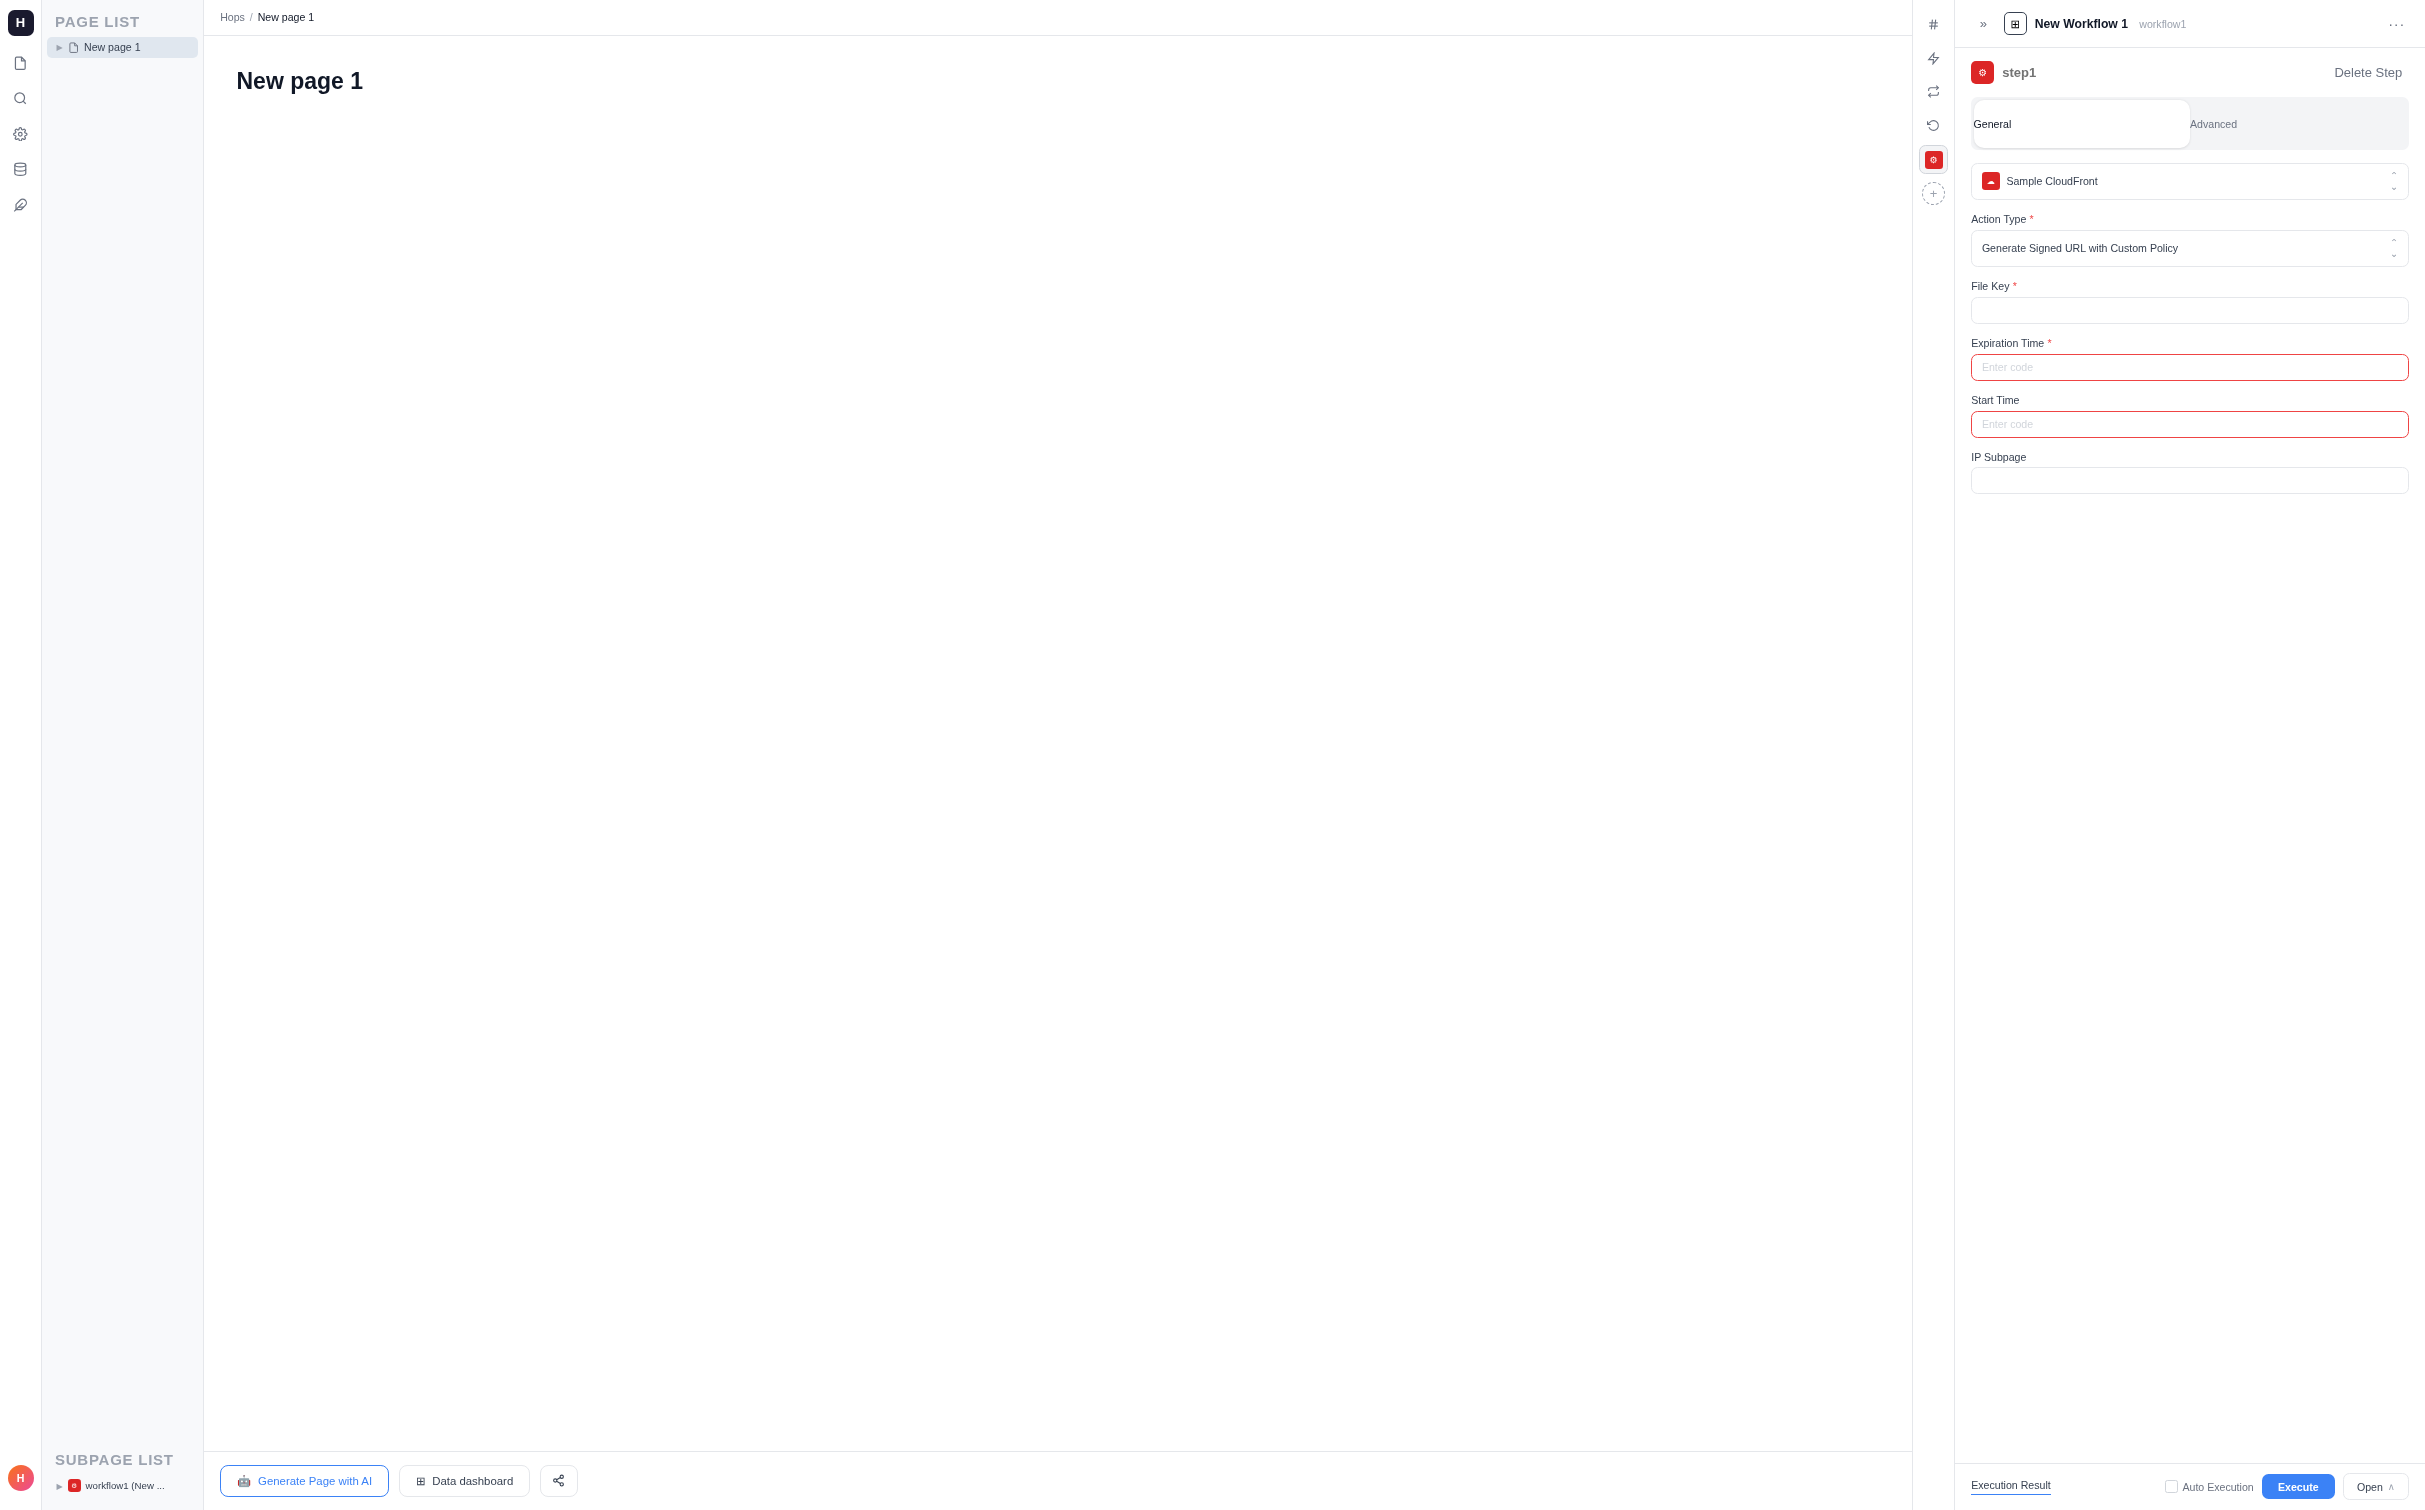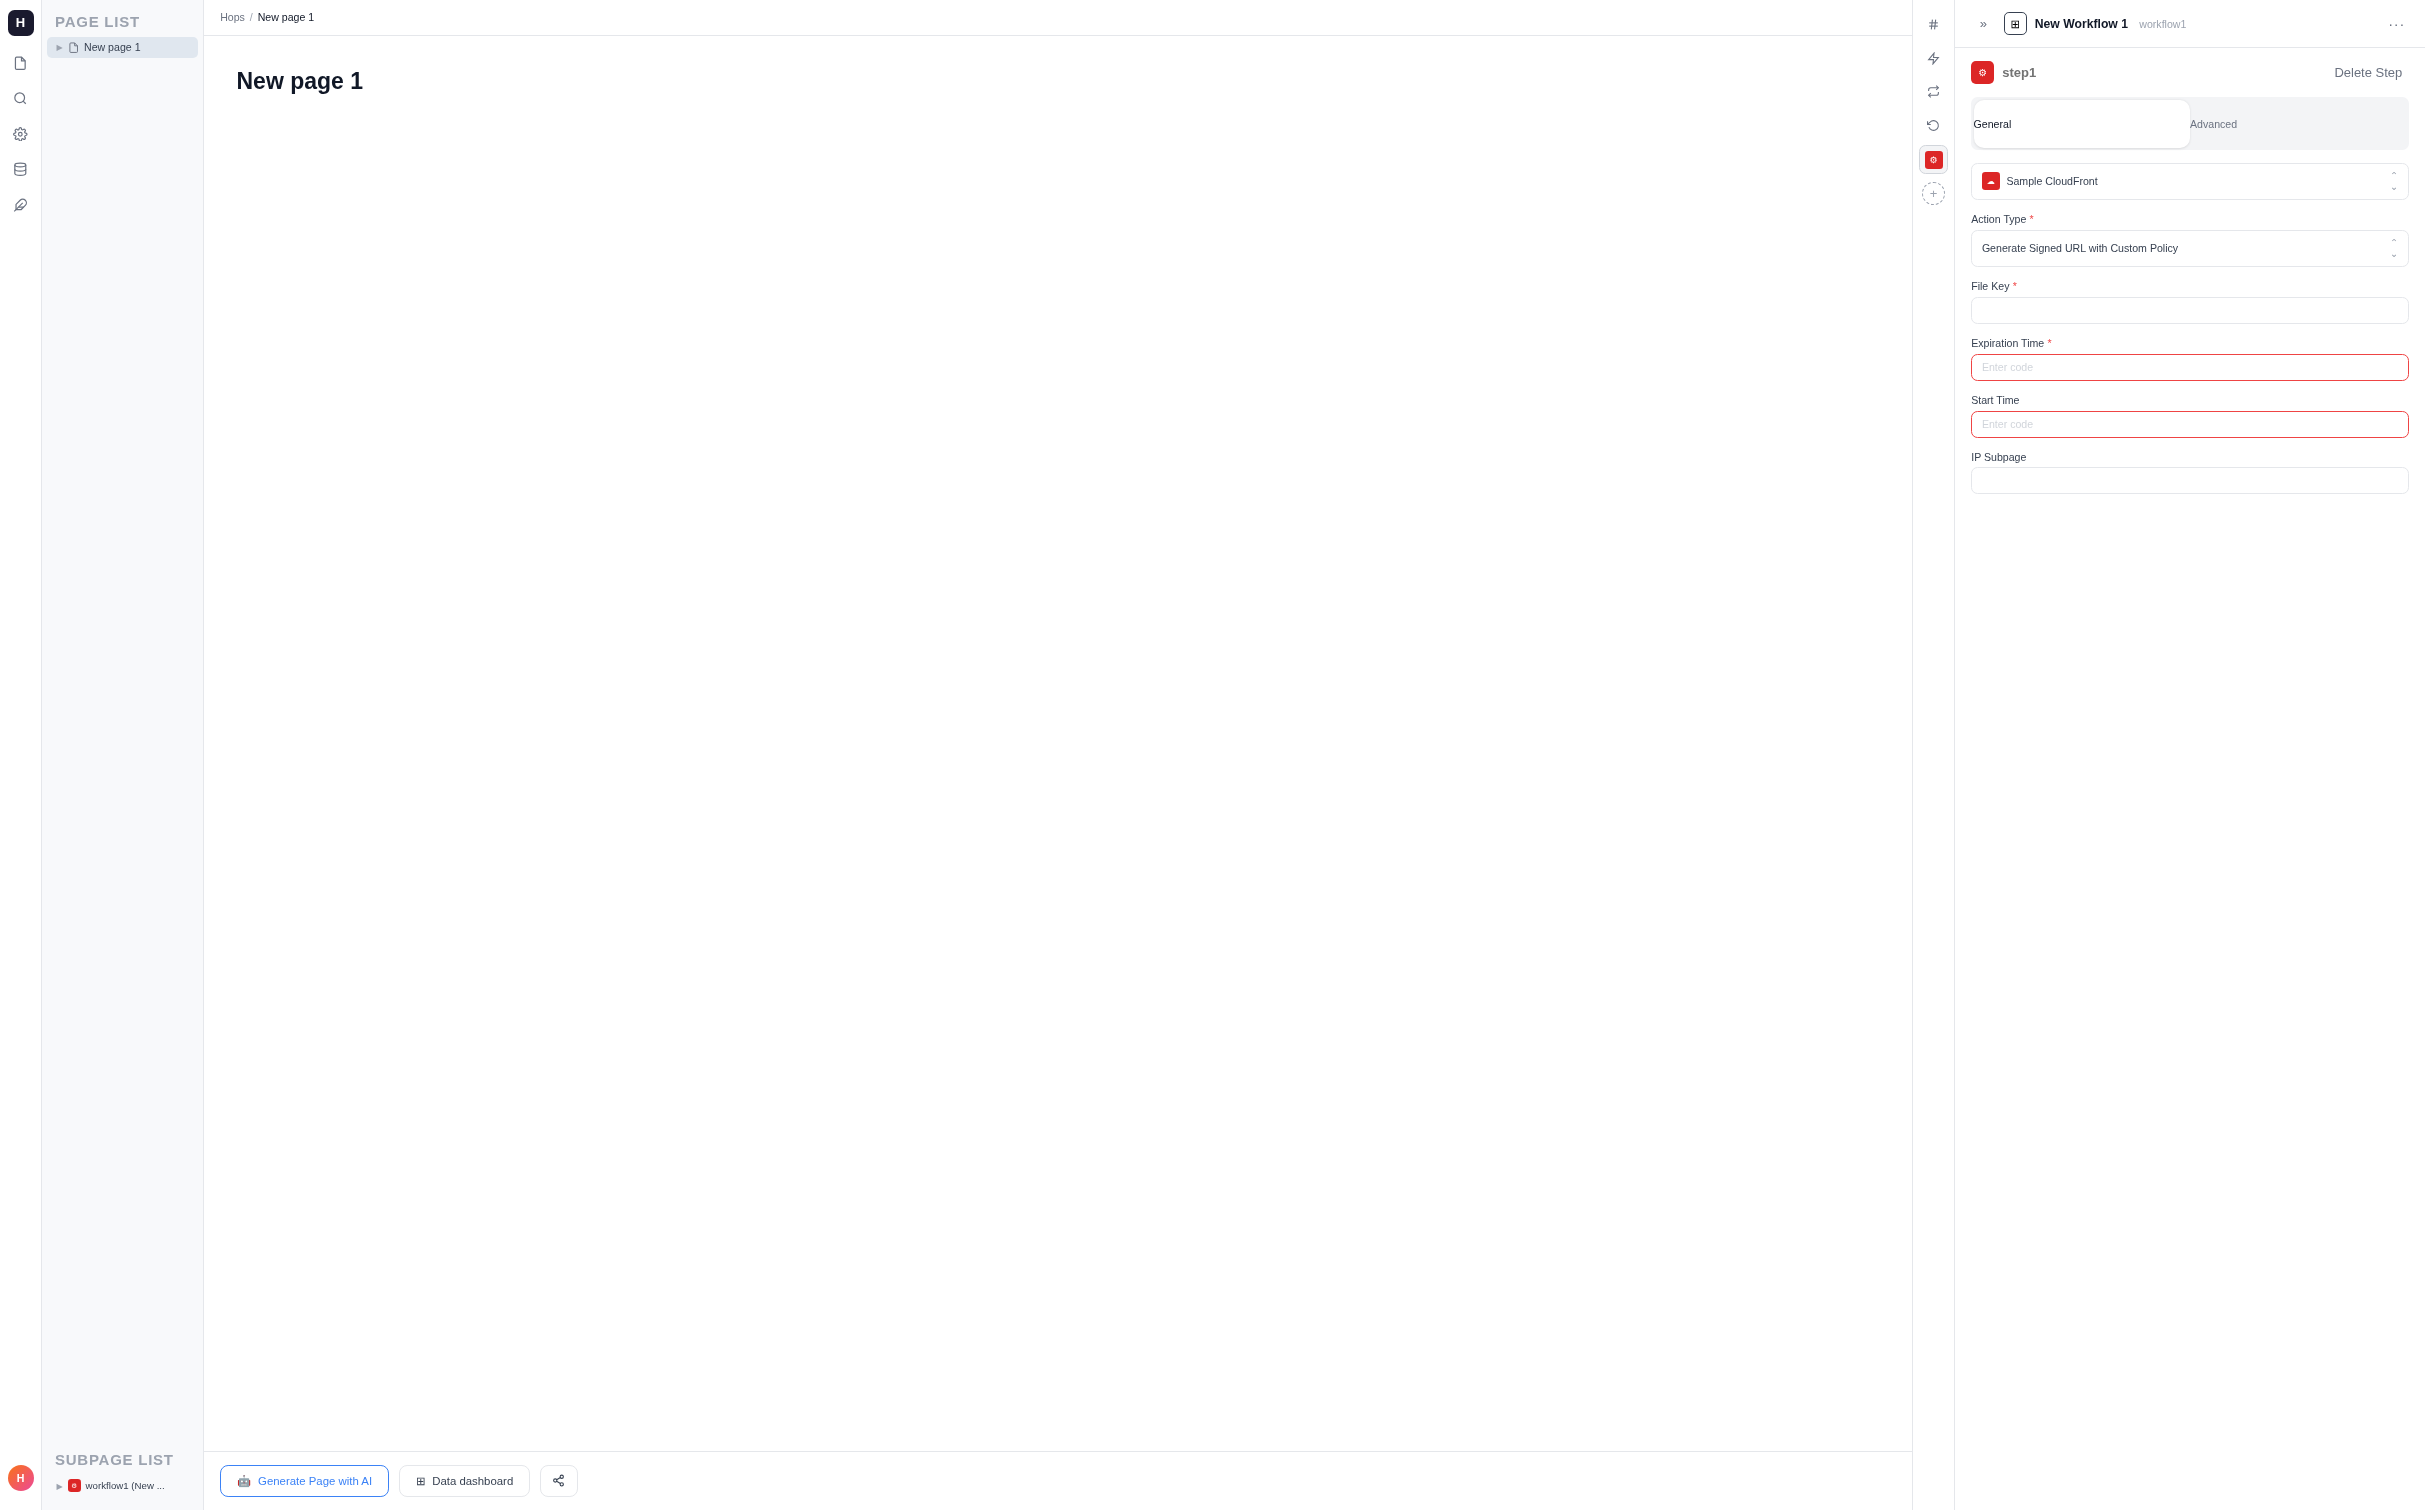--- a/index.html
+++ b/index.html
@@ -583,14 +583,28 @@
     </div>
 
     <div class="form-field">
       <div class="field-label">
         <span>IP Subpage</span>
       </div>
       <input class="field-input" type="text" placeholder="" style="">
     </div>
   </div>
 
+  <div class="execution-bar">
+    <span class="exec-result-label">Execution Result</span>
+    <div class="exec-controls">
+      <label class="auto-exec-label">
+        <div class="checkbox"></div>
+        <span>Auto Execution</span>
+      </label>
+      <button class="btn-execute">Execute</button>
+      <button class="btn-open">
+        <span>Open</span>
+        <span class="expand-icon">∧</span>
+      </button>
+    </div>
+  </div>
 </div>
 
 
 </body></html>

